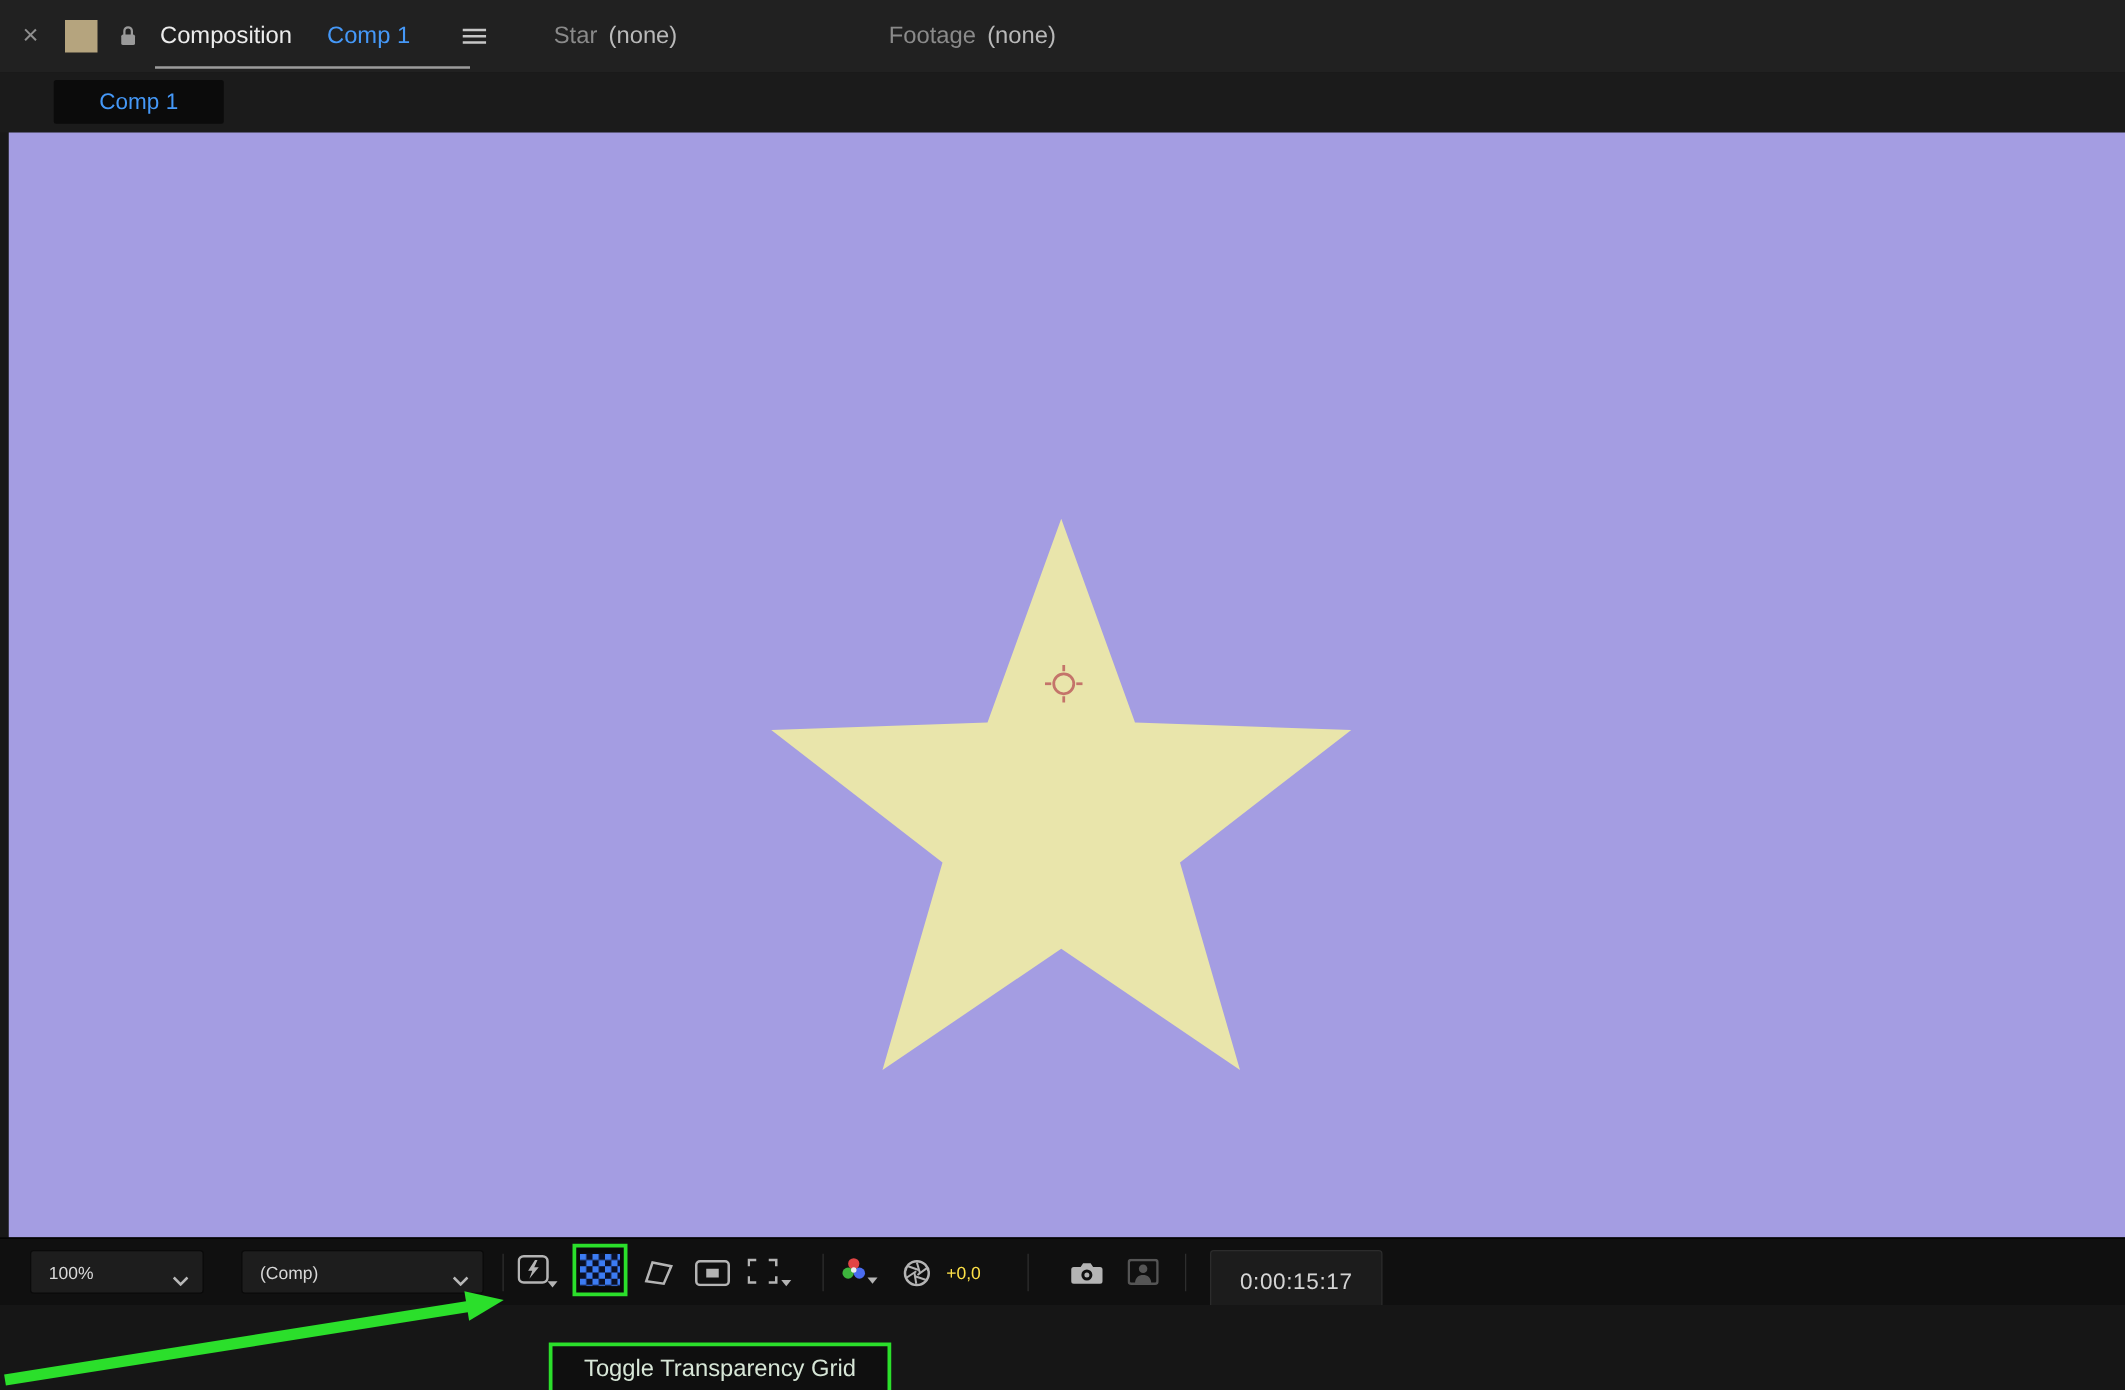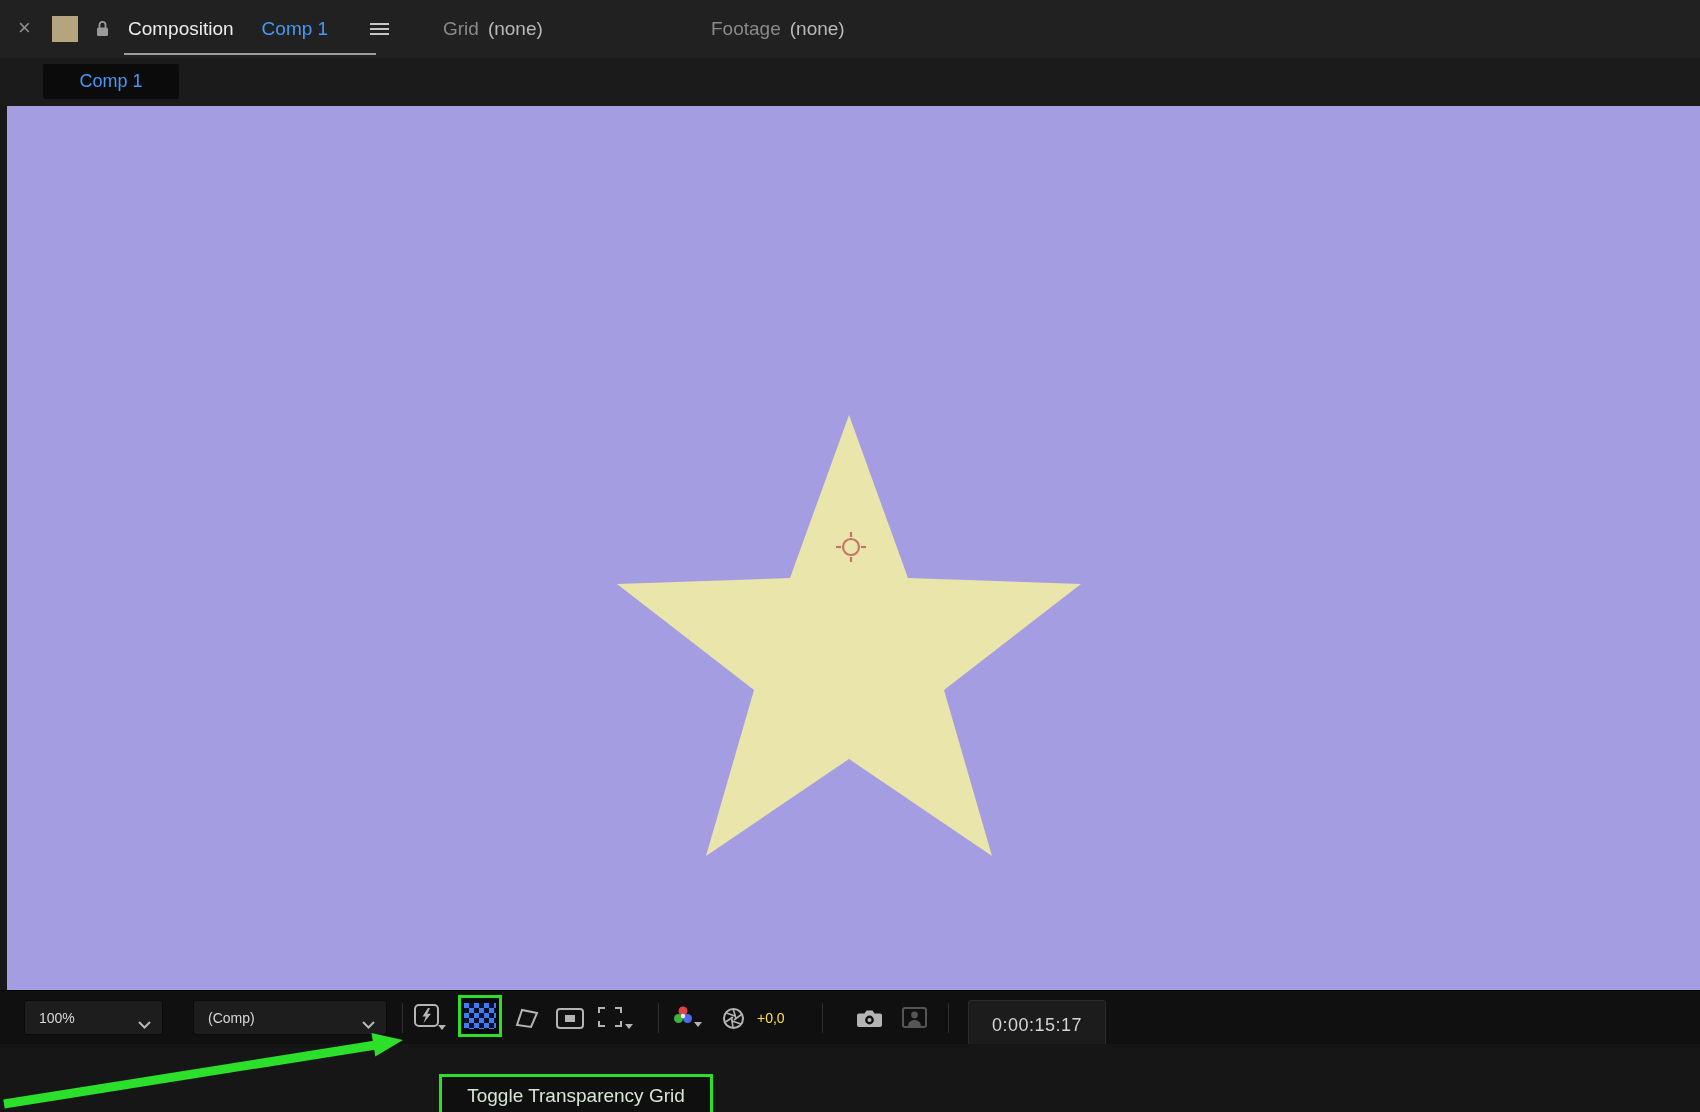--- a/index.html
+++ b/index.html
@@ -82,21 +82,21 @@
       <svg width="19" height="14" viewBox="0 0 19 14">
         <rect y="1" width="19" height="2" fill="#c6c6c6"></rect>
         <rect y="6" width="19" height="2" fill="#c6c6c6"></rect>
         <rect y="11" width="19" height="2" fill="#c6c6c6"></rect>
       </svg>
     </span>
     <span class="active-underline"></span>
   </div>
 
   <div class="viewer-tab viewer-layer">
-    <span class="t-label">Grid</span>
+    <span class="t-label">Star</span>
     <span class="t-value">(none)</span>
   </div>
 
   <div class="viewer-tab viewer-footage">
     <span class="t-label">Footage</span>
     <span class="t-value">(none)</span>
   </div>
 </div>
 
 <div class="comp-tab-row">

